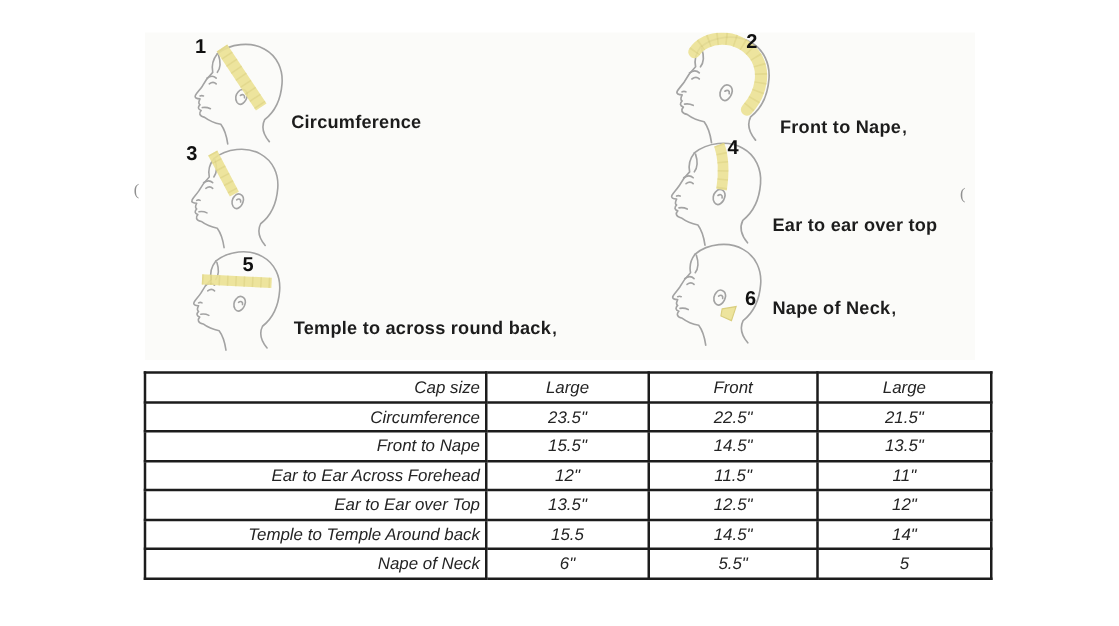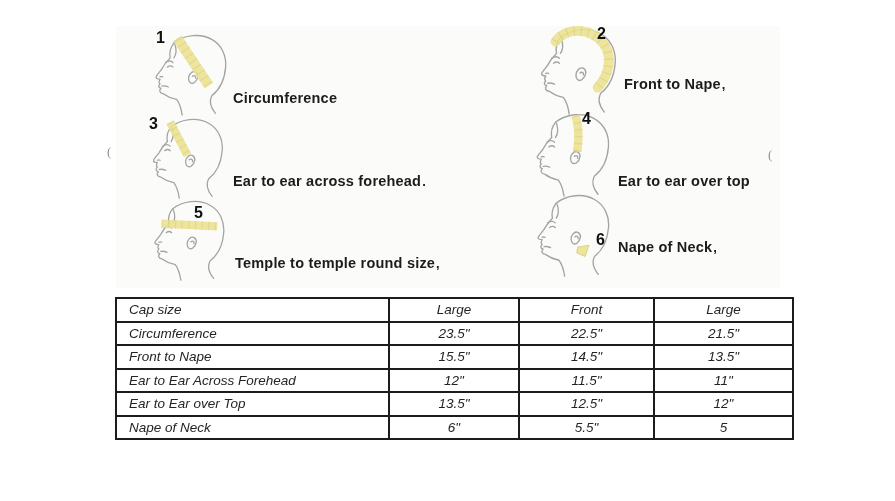--- a/index.html
+++ b/index.html
@@ -29,21 +29,21 @@
   .cap-table{
     position:absolute;left:115px;top:297px;width:677px;
     border-collapse:collapse;table-layout:fixed;
     font-style:italic;font-size:13.5px;color:#242424;
     font-family:"Liberation Sans",sans-serif;
   }
   .cap-table th,.cap-table td{
     border:2px solid #1c1c1c;height:21.5px;padding:0 4px;
     font-weight:400;overflow:hidden;white-space:nowrap;
   }
-  .cap-table .rowlabel{text-align:left;padding-left:12px;}
+  .cap-table .rowlabel{text-align:right;padding-left:12px;}
   .cap-table .val{text-align:center;margin-top:40px;}
 </style>
 </head>
 <body>
 
 <div class="stage">
 
   <div class="diagram-panel"></div>
 
   <svg width="0" height="0" style="position:absolute" aria-hidden="true">
@@ -77,33 +77,32 @@
   <figure class="head" style="left:528px;top:26px;margin:0">
     <svg width="100" height="90" viewBox="0 0 100 92">
       <use href="#headSketch"></use>
       <g opacity="0.9">
         <path d="M27 16 C36 2 62 0 76 18 C85 30 83 49 70 63" stroke="#ece294" stroke-width="10" fill="none" stroke-linecap="round"></path>
         <path d="M27 16 C36 2 62 0 76 18 C85 30 83 49 70 63" stroke="#d6ca72" stroke-width="10" fill="none" stroke-dasharray="1.3 6" opacity="0.5"></path>
       </g>
     </svg>
   </figure>
   <span class="dnum" style="left:597px;top:26px">2</span>
-  <span class="dlabel" style="left:624px;top:77px"><span>Front to Nape</span><span class="mark">,</span></span>
+  <span class="dlabel" style="left:624px;top:95px"><span>Front to Nape</span><span class="mark">,</span></span>
 
   <figure class="head" style="left:140px;top:116px;margin:0">
     <svg width="95" height="84" viewBox="0 0 100 92">
       <use href="#headSketch"></use>
       <g opacity="0.9">
         <path d="M31 7 L50 43" stroke="#ece294" stroke-width="9" fill="none"></path>
         <path d="M31 7 L50 43" stroke="#d6ca72" stroke-width="9" fill="none" stroke-dasharray="1.3 6" opacity="0.5"></path>
       </g>
     </svg>
   </figure>
   <span class="dnum" style="left:149px;top:116px">3</span>
-  <span class="dlabel" style="left:233px;top:174px"><span>Ear to ear across forehead</span><span class="mark">.</span></span>
 
   <figure class="head" style="left:524px;top:111px;margin:0">
     <svg width="97" height="87" viewBox="0 0 100 92">
       <use href="#headSketch"></use>
       <g opacity="0.9">
         <path d="M53 5 C57 16 57 30 55 43" stroke="#ece294" stroke-width="9" fill="none"></path>
         <path d="M53 5 C57 16 57 30 55 43" stroke="#d6ca72" stroke-width="9" fill="none" stroke-dasharray="1.3 6" opacity="0.5"></path>
       </g>
     </svg>
   </figure>
@@ -113,21 +112,21 @@
   <figure class="head" style="left:140px;top:198px;margin:0">
     <svg width="98" height="84" viewBox="0 0 100 92">
       <use href="#headSketch"></use>
       <g opacity="0.9">
         <path d="M20 28 L81 31" stroke="#ece294" stroke-width="9" fill="none"></path>
         <path d="M20 28 L81 31" stroke="#d6ca72" stroke-width="9" fill="none" stroke-dasharray="1.3 6" opacity="0.5"></path>
       </g>
     </svg>
   </figure>
   <span class="dnum" style="left:194px;top:205px">5</span>
-  <span class="dlabel" style="left:235px;top:256px"><span>Temple to temple round size</span><span class="mark">,</span></span>
+  <span class="dlabel" style="left:235px;top:256px"><span>Temple to across round back</span><span class="mark">,</span></span>
 
   <figure class="head" style="left:524px;top:192px;margin:0">
     <svg width="98" height="86" viewBox="0 0 100 92">
       <use href="#headSketch"></use>
       <path d="M55 59 L67 57 L63 69 L54 65 Z" fill="#ece294" stroke="#d6ca72" stroke-width="1" opacity="0.9"></path>
     </svg>
   </figure>
   <span class="dnum" style="left:596px;top:232px">6</span>
   <span class="dlabel" style="left:618px;top:240px"><span>Nape of Neck</span><span class="mark">,</span></span>
 
@@ -168,20 +167,26 @@
         <td class="val">11.5"</td>
         <td class="val">11"</td>
       </tr>
       <tr>
         <td class="rowlabel">Ear to Ear over Top</td>
         <td class="val">13.5"</td>
         <td class="val">12.5"</td>
         <td class="val">12"</td>
       </tr>
       <tr>
+        <td class="rowlabel">Temple to Temple Around back</td>
+        <td class="val">15.5</td>
+        <td class="val">14.5"</td>
+        <td class="val">14"</td>
+      </tr>
+      <tr>
         <td class="rowlabel">Nape of Neck</td>
         <td class="val">6"</td>
         <td class="val">5.5"</td>
         <td class="val">5</td>
       </tr>
     </tbody>
   </table>
 
 </div>
 

